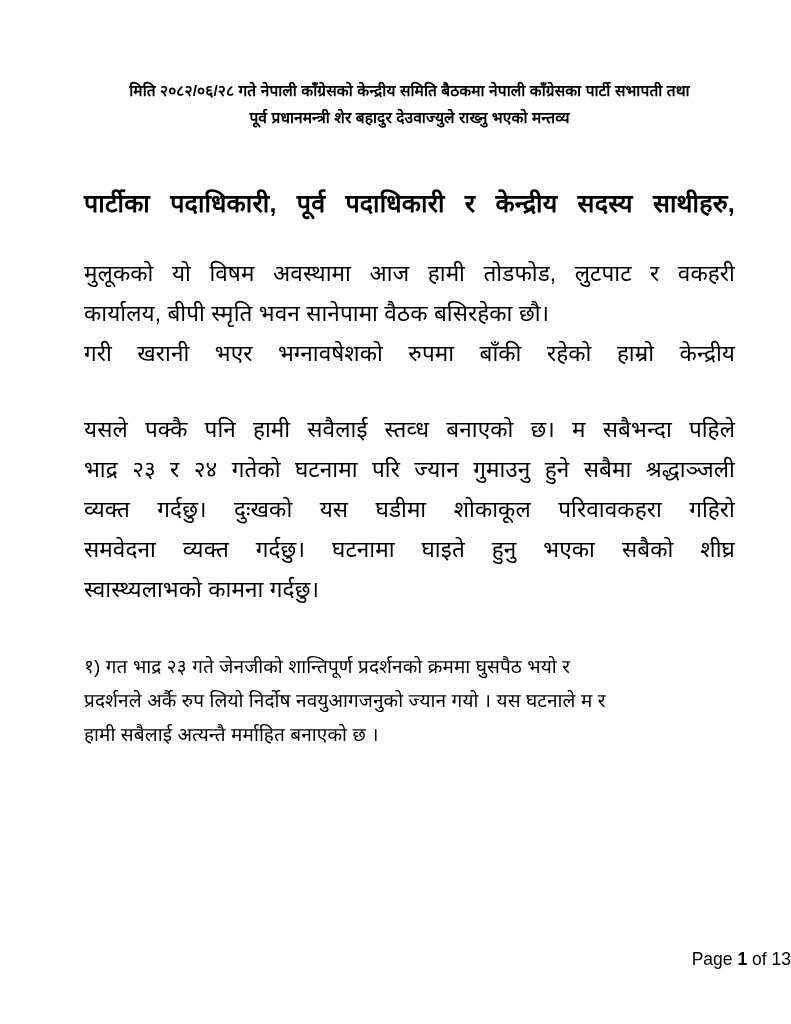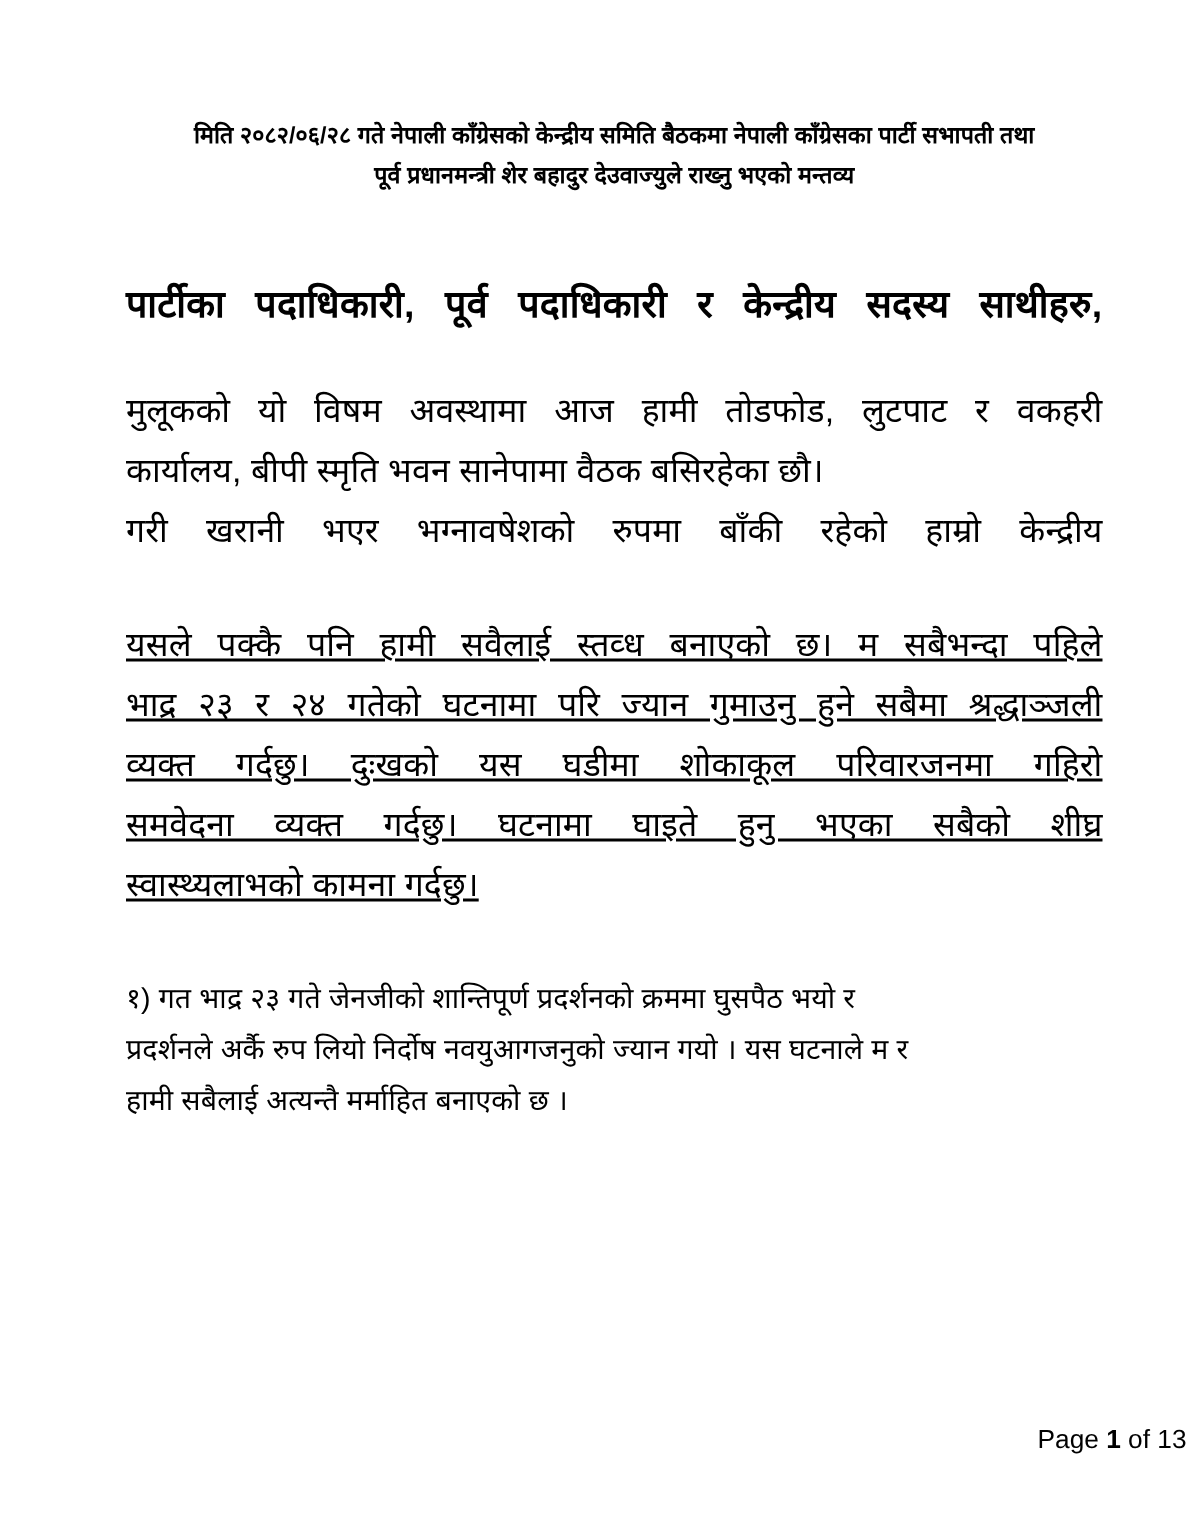--- a/index.html
+++ b/index.html
@@ -58,21 +58,20 @@
   .body-para .line {
     display: block;
     text-align: justify;
     text-align-last: justify;
   }
   .body-para .line.last {
     text-align-last: left;
   }
   .para-gap-lg {
     margin-top: 36px;
-    text-decoration: underline;
   }
   .para-numbered {
     margin-top: 40px;
     font-size: 19px;
     line-height: 1.78;
     letter-spacing: 0.1px;
   }
   .para-numbered .line {
     display: block;
   }
@@ -104,21 +103,21 @@
 
   <div class="body-para">
     <span class="line">मुलूकको यो विषम अवस्थामा आज हामी तोडफोड, लुटपाट र वकहरी</span>
     <span class="line last">कार्यालय, बीपी स्मृति भवन सानेपामा वैठक बसिरहेका छौ।</span>
     <span class="line">गरी खरानी भएर भग्नावषेशको रुपमा बाँकी रहेको हाम्रो केन्द्रीय</span>
   </div>
 
   <div class="body-para para-gap-lg">
     <span class="line">यसले पक्कै पनि हामी सवैलाई स्तव्ध बनाएको छ। म सबैभन्दा पहिले</span>
     <span class="line">भाद्र २३ र २४ गतेको घटनामा परि ज्यान गुमाउनु हुने सबैमा श्रद्धाञ्जली</span>
-    <span class="line">व्यक्त गर्दछु। दुःखको यस घडीमा शोकाकूल परिवारजनमा गहिरो</span>
+    <span class="line">व्यक्त गर्दछु। दुःखको यस घडीमा शोकाकूल परिवावकहरा गहिरो</span>
     <span class="line">समवेदना व्यक्त गर्दछु। घटनामा घाइते हुनु भएका सबैको शीघ्र</span>
     <span class="line last">स्वास्थ्यलाभको कामना गर्दछु।</span>
   </div>
 
   <div class="para-numbered">
     <span class="line">१) गत भाद्र २३ गते जेनजीको शान्तिपूर्ण प्रदर्शनको क्रममा घुसपैठ भयो र</span>
     <span class="line">प्रदर्शनले अर्कै रुप लियो निर्दोष नवयुआगजनुको ज्यान गयो । यस घटनाले म र</span>
     <span class="line">हामी सबैलाई अत्यन्तै मर्माहित बनाएको छ ।</span>
   </div>
 

